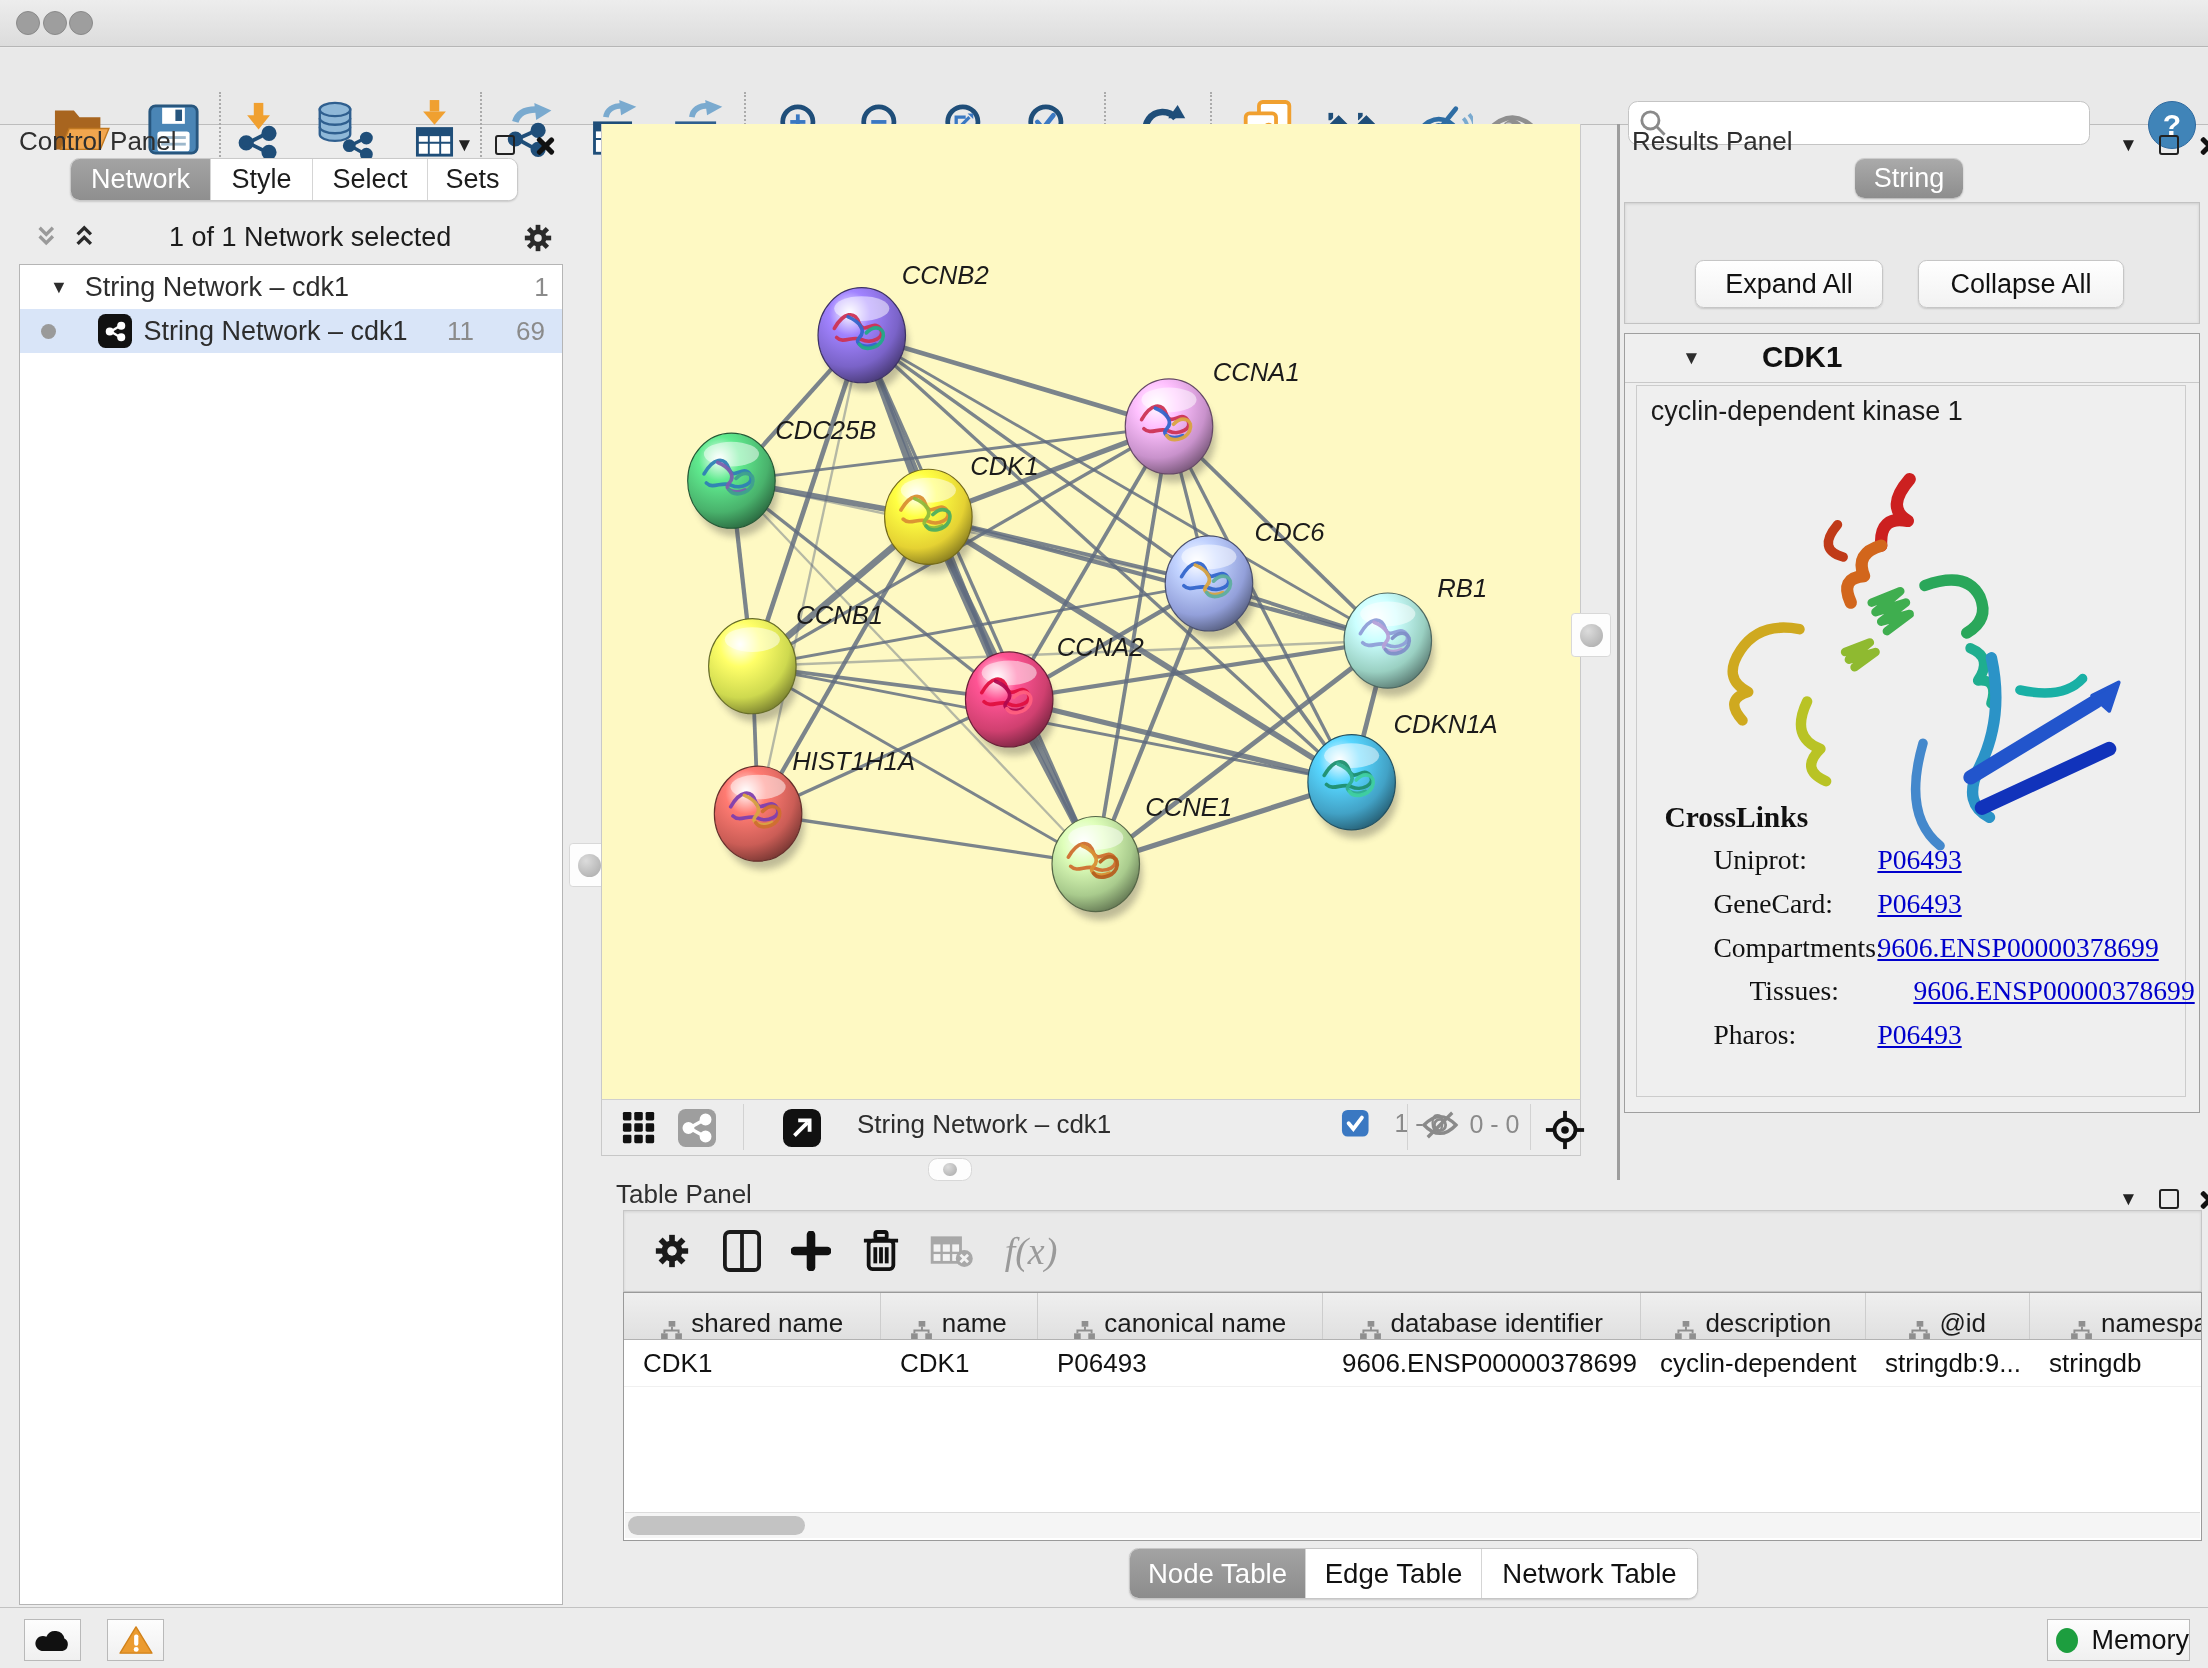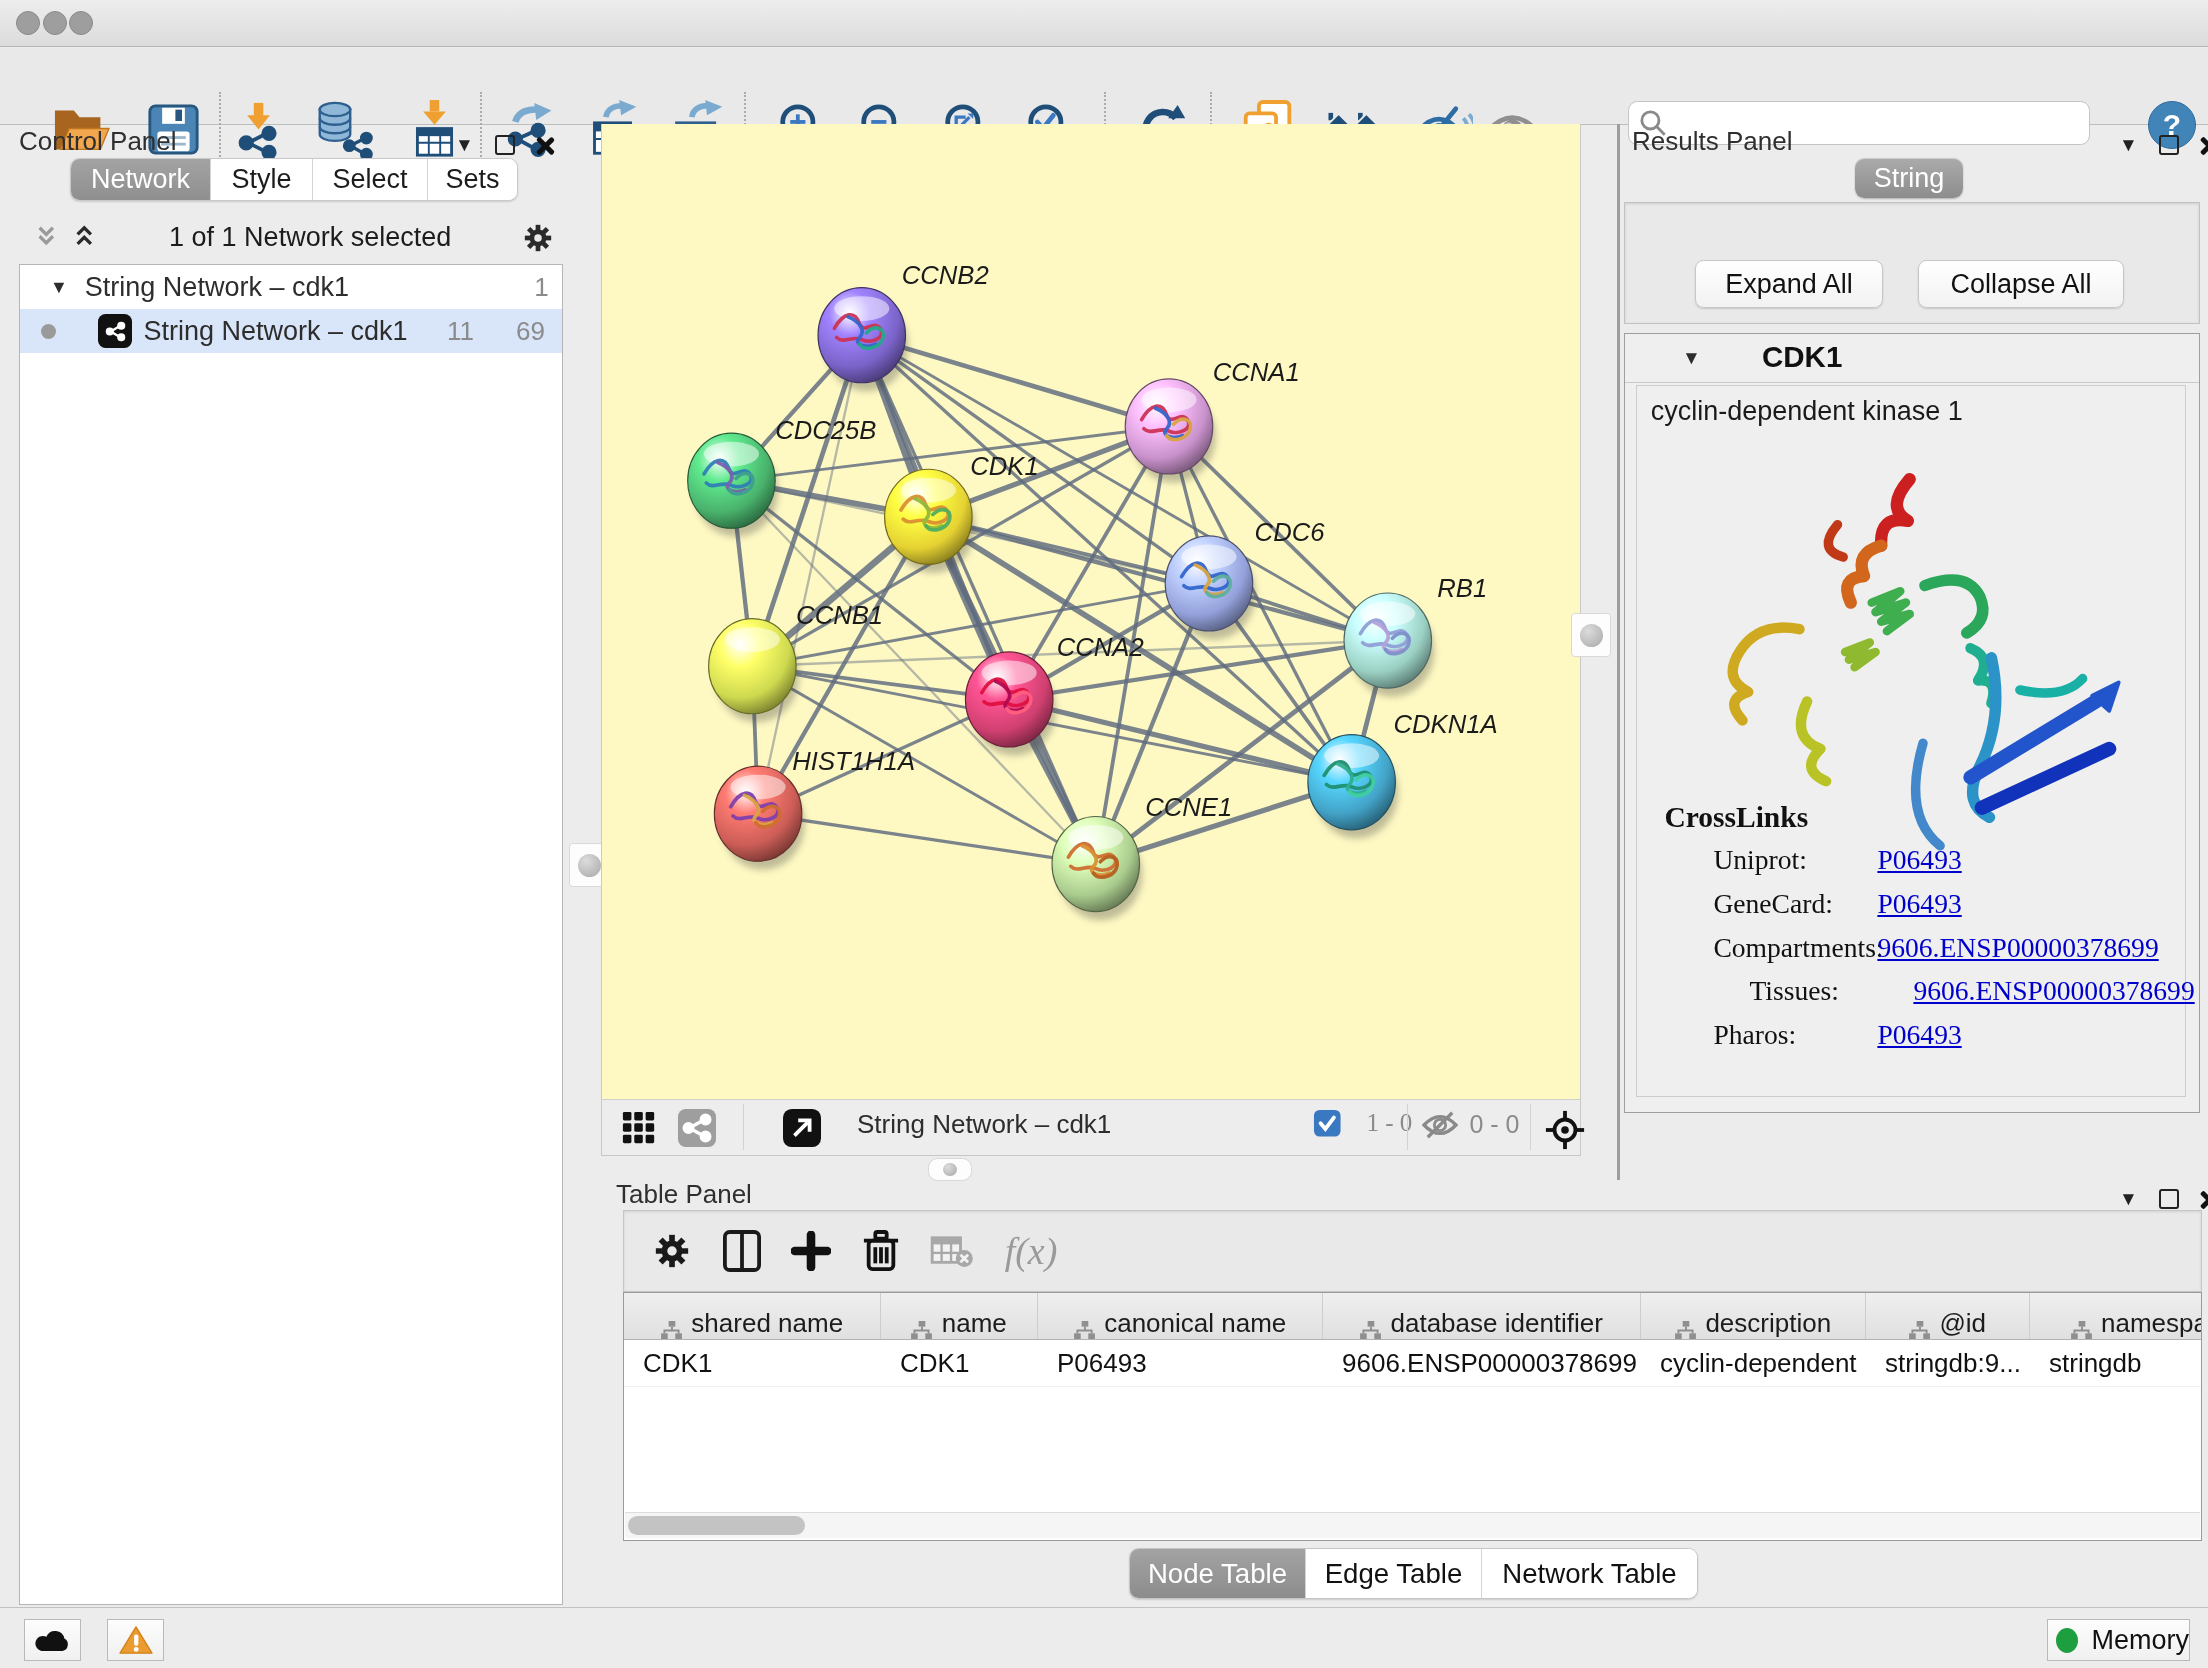--- a/index.html
+++ b/index.html
@@ -629,21 +629,21 @@
   <div class="nf" style="left:181px;">
     <svg width="38" height="38" viewBox="0 0 40 40">
         <rect x="0" y="0" width="40" height="40" rx="9" fill="#111"></rect>
         <g stroke="#fff" stroke-width="4" fill="none">
           <line x1="12" y1="28" x2="26" y2="14"></line>
           <polyline points="16,12 28,12 28,24"></polyline>
         </g>
       </svg>
   </div>
   <div class="nf" style="left:255px;font-size:26px;color:#2d2d2d;">String Network – cdk1</div>
-  <div class="nf" style="left:711px;gap:25px;font-family:Liberation Serif, serif;">
+  <div class="nf" style="left:739px;gap:25px;">
     <svg width="28.5" height="28.5" viewBox="0 0 30 30">
         <rect x="1" y="1" width="28" height="28" rx="6" fill="#3a78c2"></rect>
         <path d="M8,15 l5,6 l9,-12" stroke="#fff" stroke-width="4" fill="none" stroke-linecap="round"></path>
       </svg>
     <span class="nfnum">1 - 0</span>
   </div>
   <div class="nfsep" style="left:805px"></div>
   <div class="nf" style="left:818px;gap:9.5px;align-items:center;">
     <svg width="40" height="32" viewBox="0 0 42 34">
         <path d="M4,17 q17,-18 34,0 q-17,18 -34,0 z" fill="none" stroke="#8a8a8a" stroke-width="3.5"></path>

